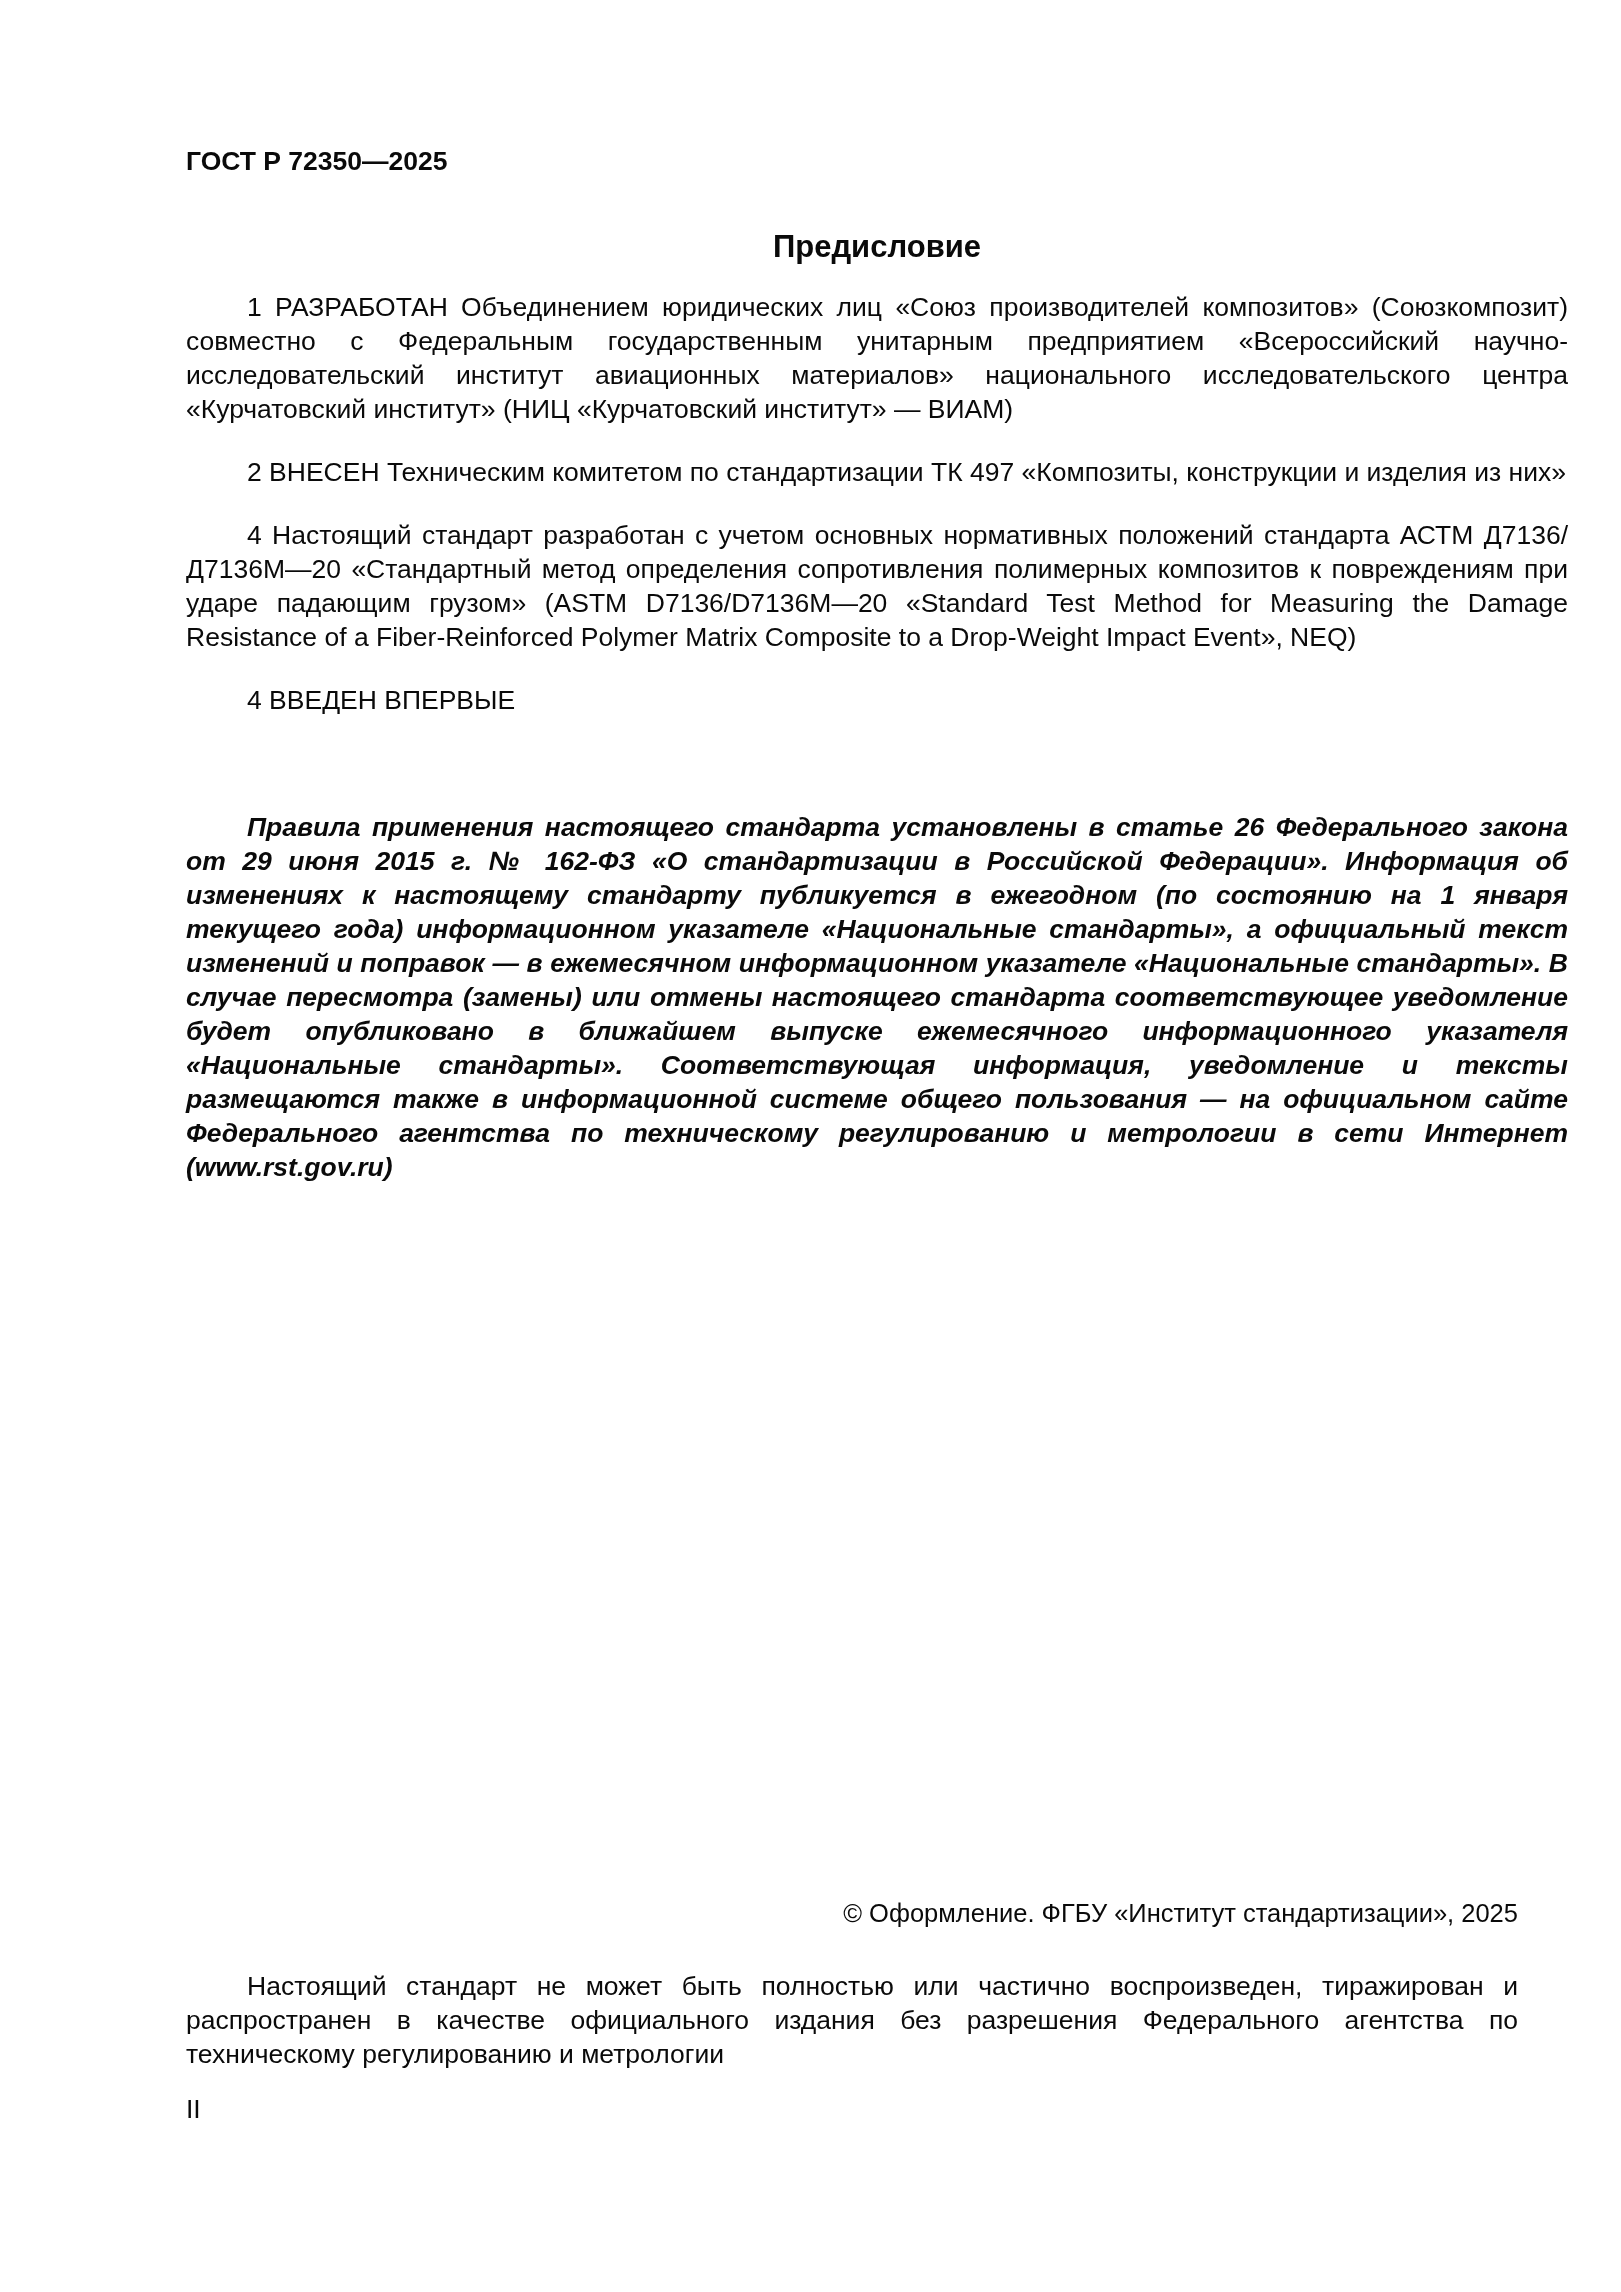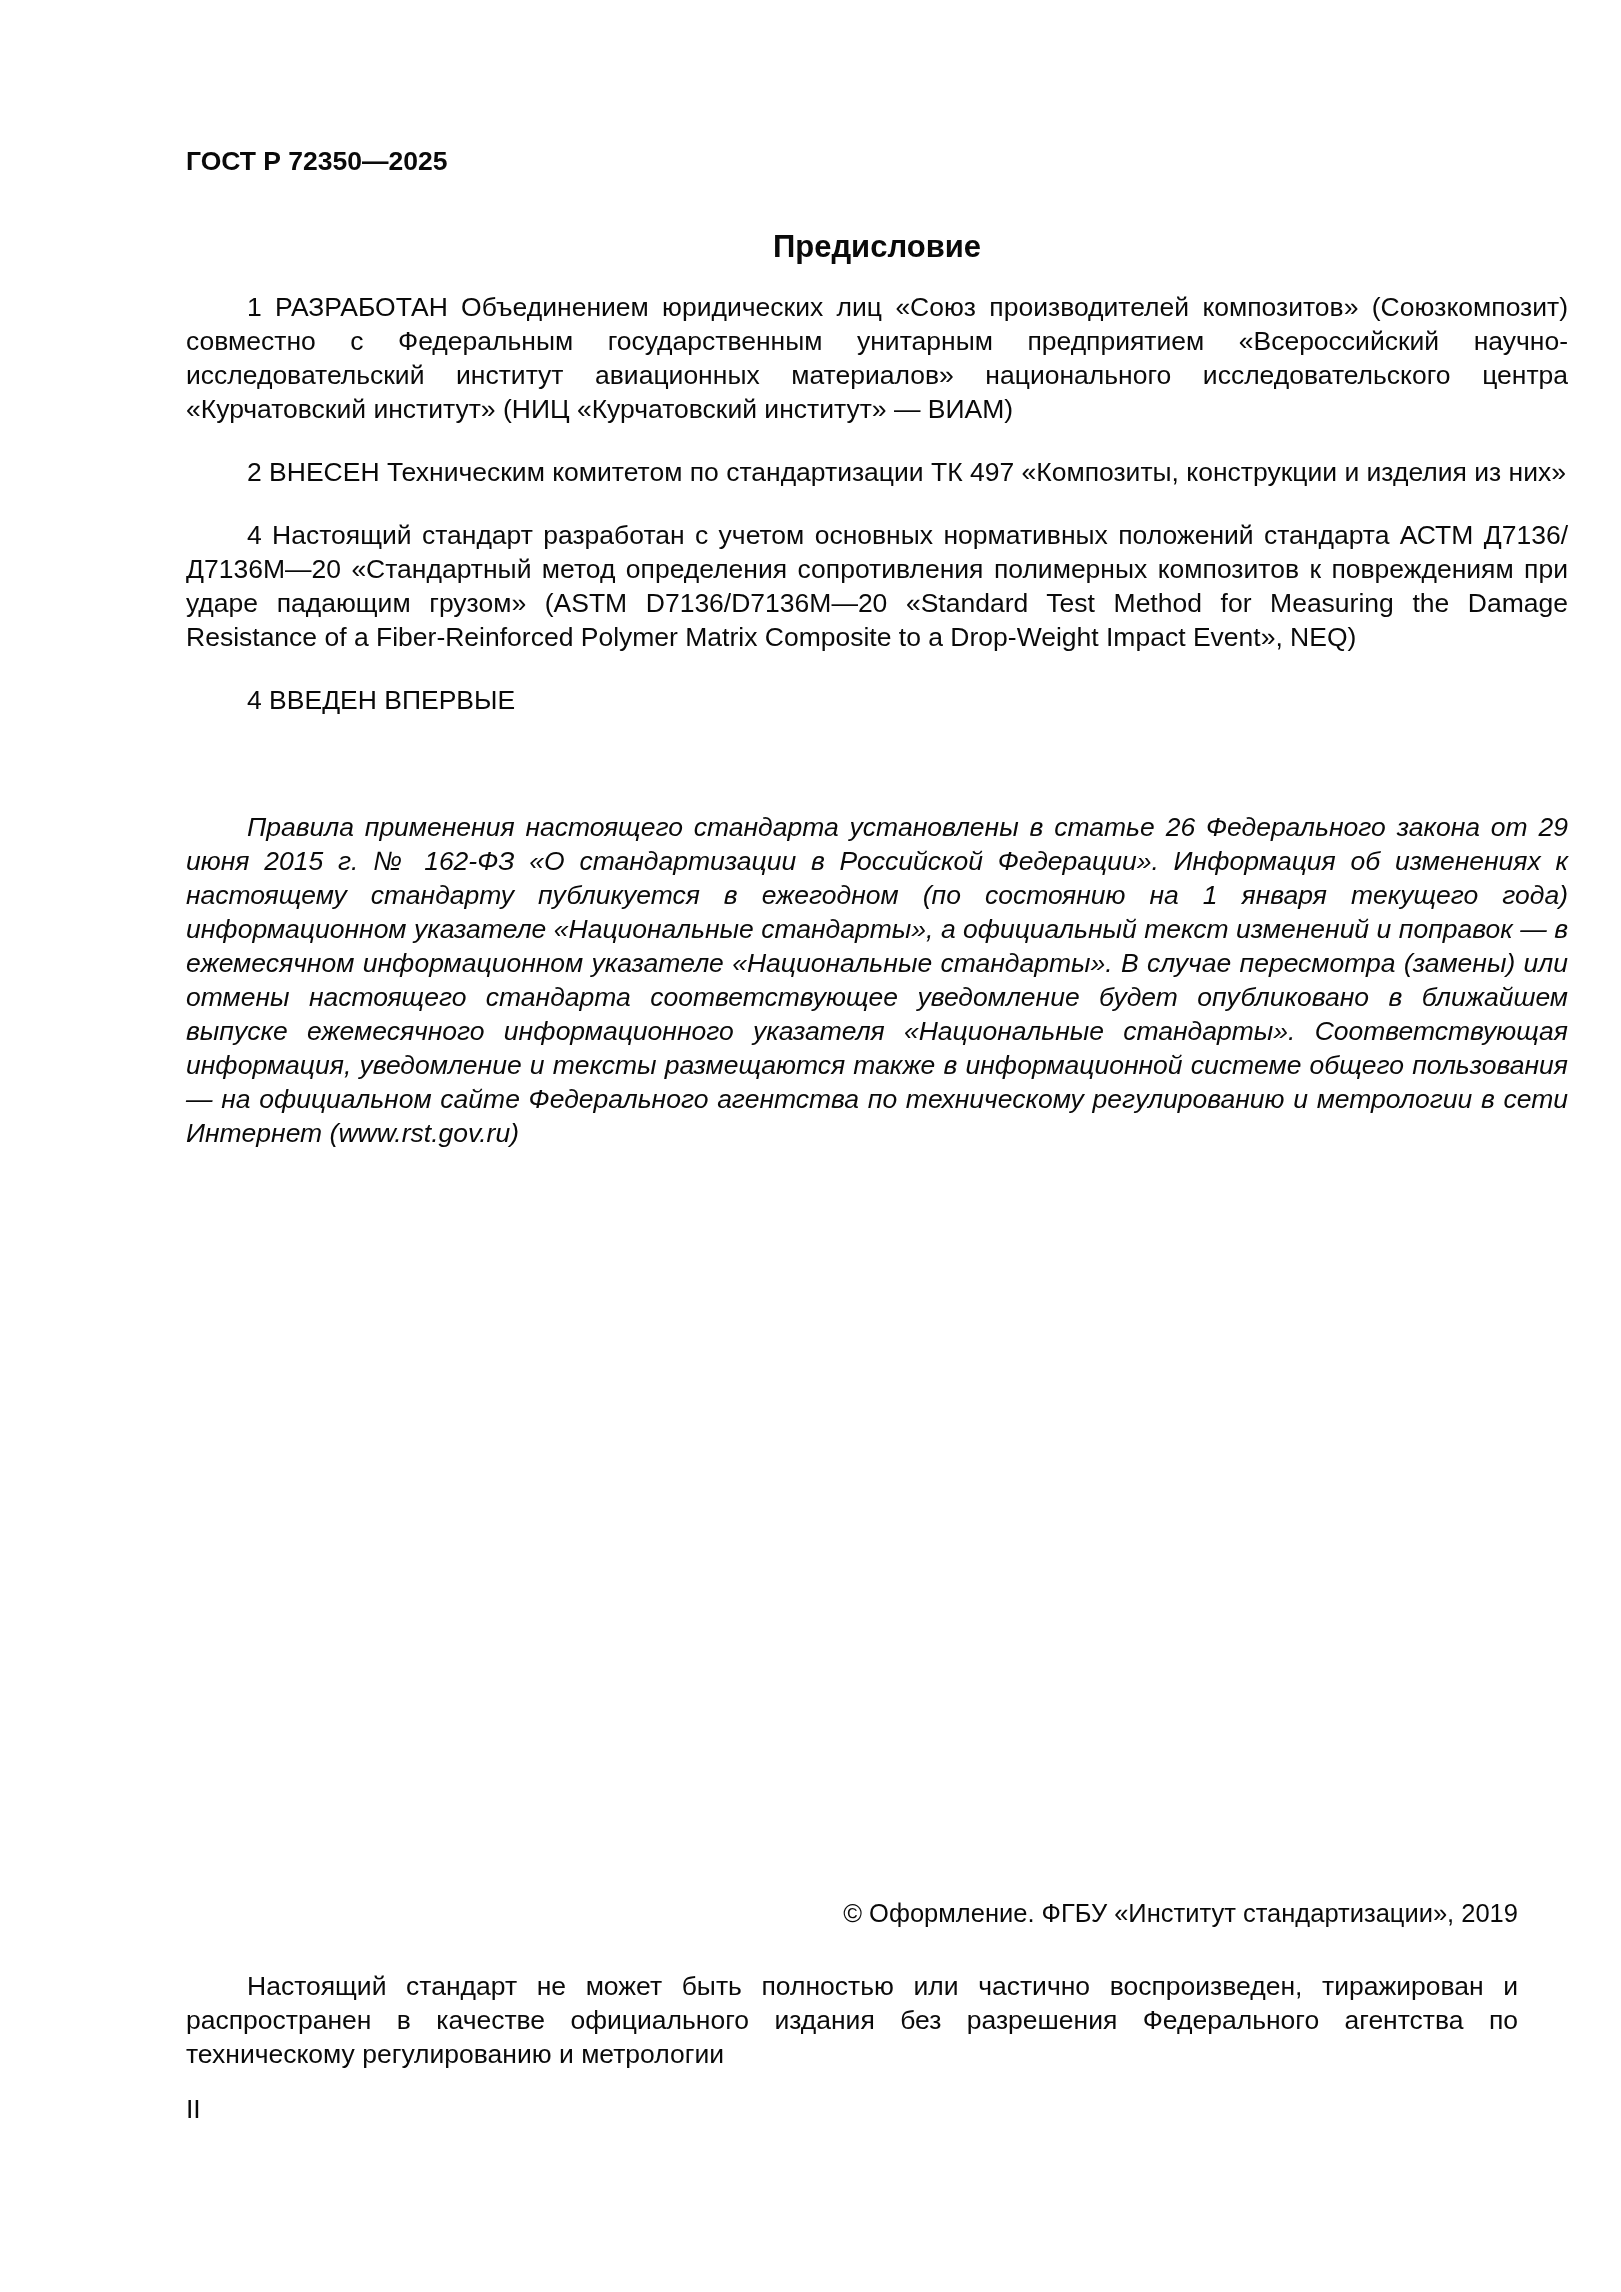--- a/index.html
+++ b/index.html
@@ -33,20 +33,21 @@
   .para {
     font-size: 26.5px;
     line-height: 34px;
     text-align: justify;
     text-indent: 61px;
     margin: 0 0 29px 0;
   }
   .legal {
     font-style: italic;
     margin-top: 93px;
+    font-weight: bold;
   }
   .bottom-block {
     position: absolute;
     left: 186px;
     right: 103px;
     top: 1897px;
   }
   .copyright {
     font-size: 25.5px;
     line-height: 33px;
@@ -75,21 +76,21 @@
   <p class="para">2  ВНЕСЕН Техническим комитетом по стандартизации ТК 497 «Композиты, конструкции и изделия из них»</p>
 
 
   <p class="para">4  Настоящий стандарт разработан с учетом основных нормативных положений стандарта АСТМ Д7136/Д7136М—20 «Стандартный метод определения сопротивления полимерных композитов к повреждениям при ударе падающим грузом» (ASTM D7136/D7136M—20 «Standard Test Method for Measuring the Damage Resistance of a Fiber-Reinforced Polymer Matrix Composite to a Drop-Weight Impact Event», NEQ)</p>
 
   <p class="para">4  ВВЕДЕН ВПЕРВЫЕ</p>
 
   <p class="para legal">Правила применения настоящего стандарта установлены в статье 26 Федерального закона от 29 июня 2015 г. № 162-ФЗ «О стандартизации в Российской Федерации». Информация об изменениях к настоящему стандарту публикуется в ежегодном (по состоянию на 1 января текущего года) информационном указателе «Национальные стандарты», а официальный текст изменений и поправок — в ежемесячном информационном указателе «Национальные стандарты». В случае пересмотра (замены) или отмены настоящего стандарта соответствующее уведомление будет опубликовано в ближайшем выпуске ежемесячного информационного указателя «Национальные стандарты». Соответствующая информация, уведомление и тексты размещаются также в информационной системе общего пользования — на официальном сайте Федерального агентства по техническому регулированию и метрологии в сети Интернет (www.rst.gov.ru)</p>
 
   <div class="bottom-block">
-    <p class="copyright">© Оформление. ФГБУ «Институт стандартизации», 2019</p>
+    <p class="copyright">© Оформление. ФГБУ «Институт стандартизации», 2025</p>
 
     <p class="para reproduction">Настоящий стандарт не может быть полностью или частично воспроизведен, тиражирован и распространен в качестве официального издания без разрешения Федерального агентства по техническому регулированию и метрологии</p>
 
     <div class="page-number">II</div>
   </div>
 
 </div>
 
 
 </body></html>

